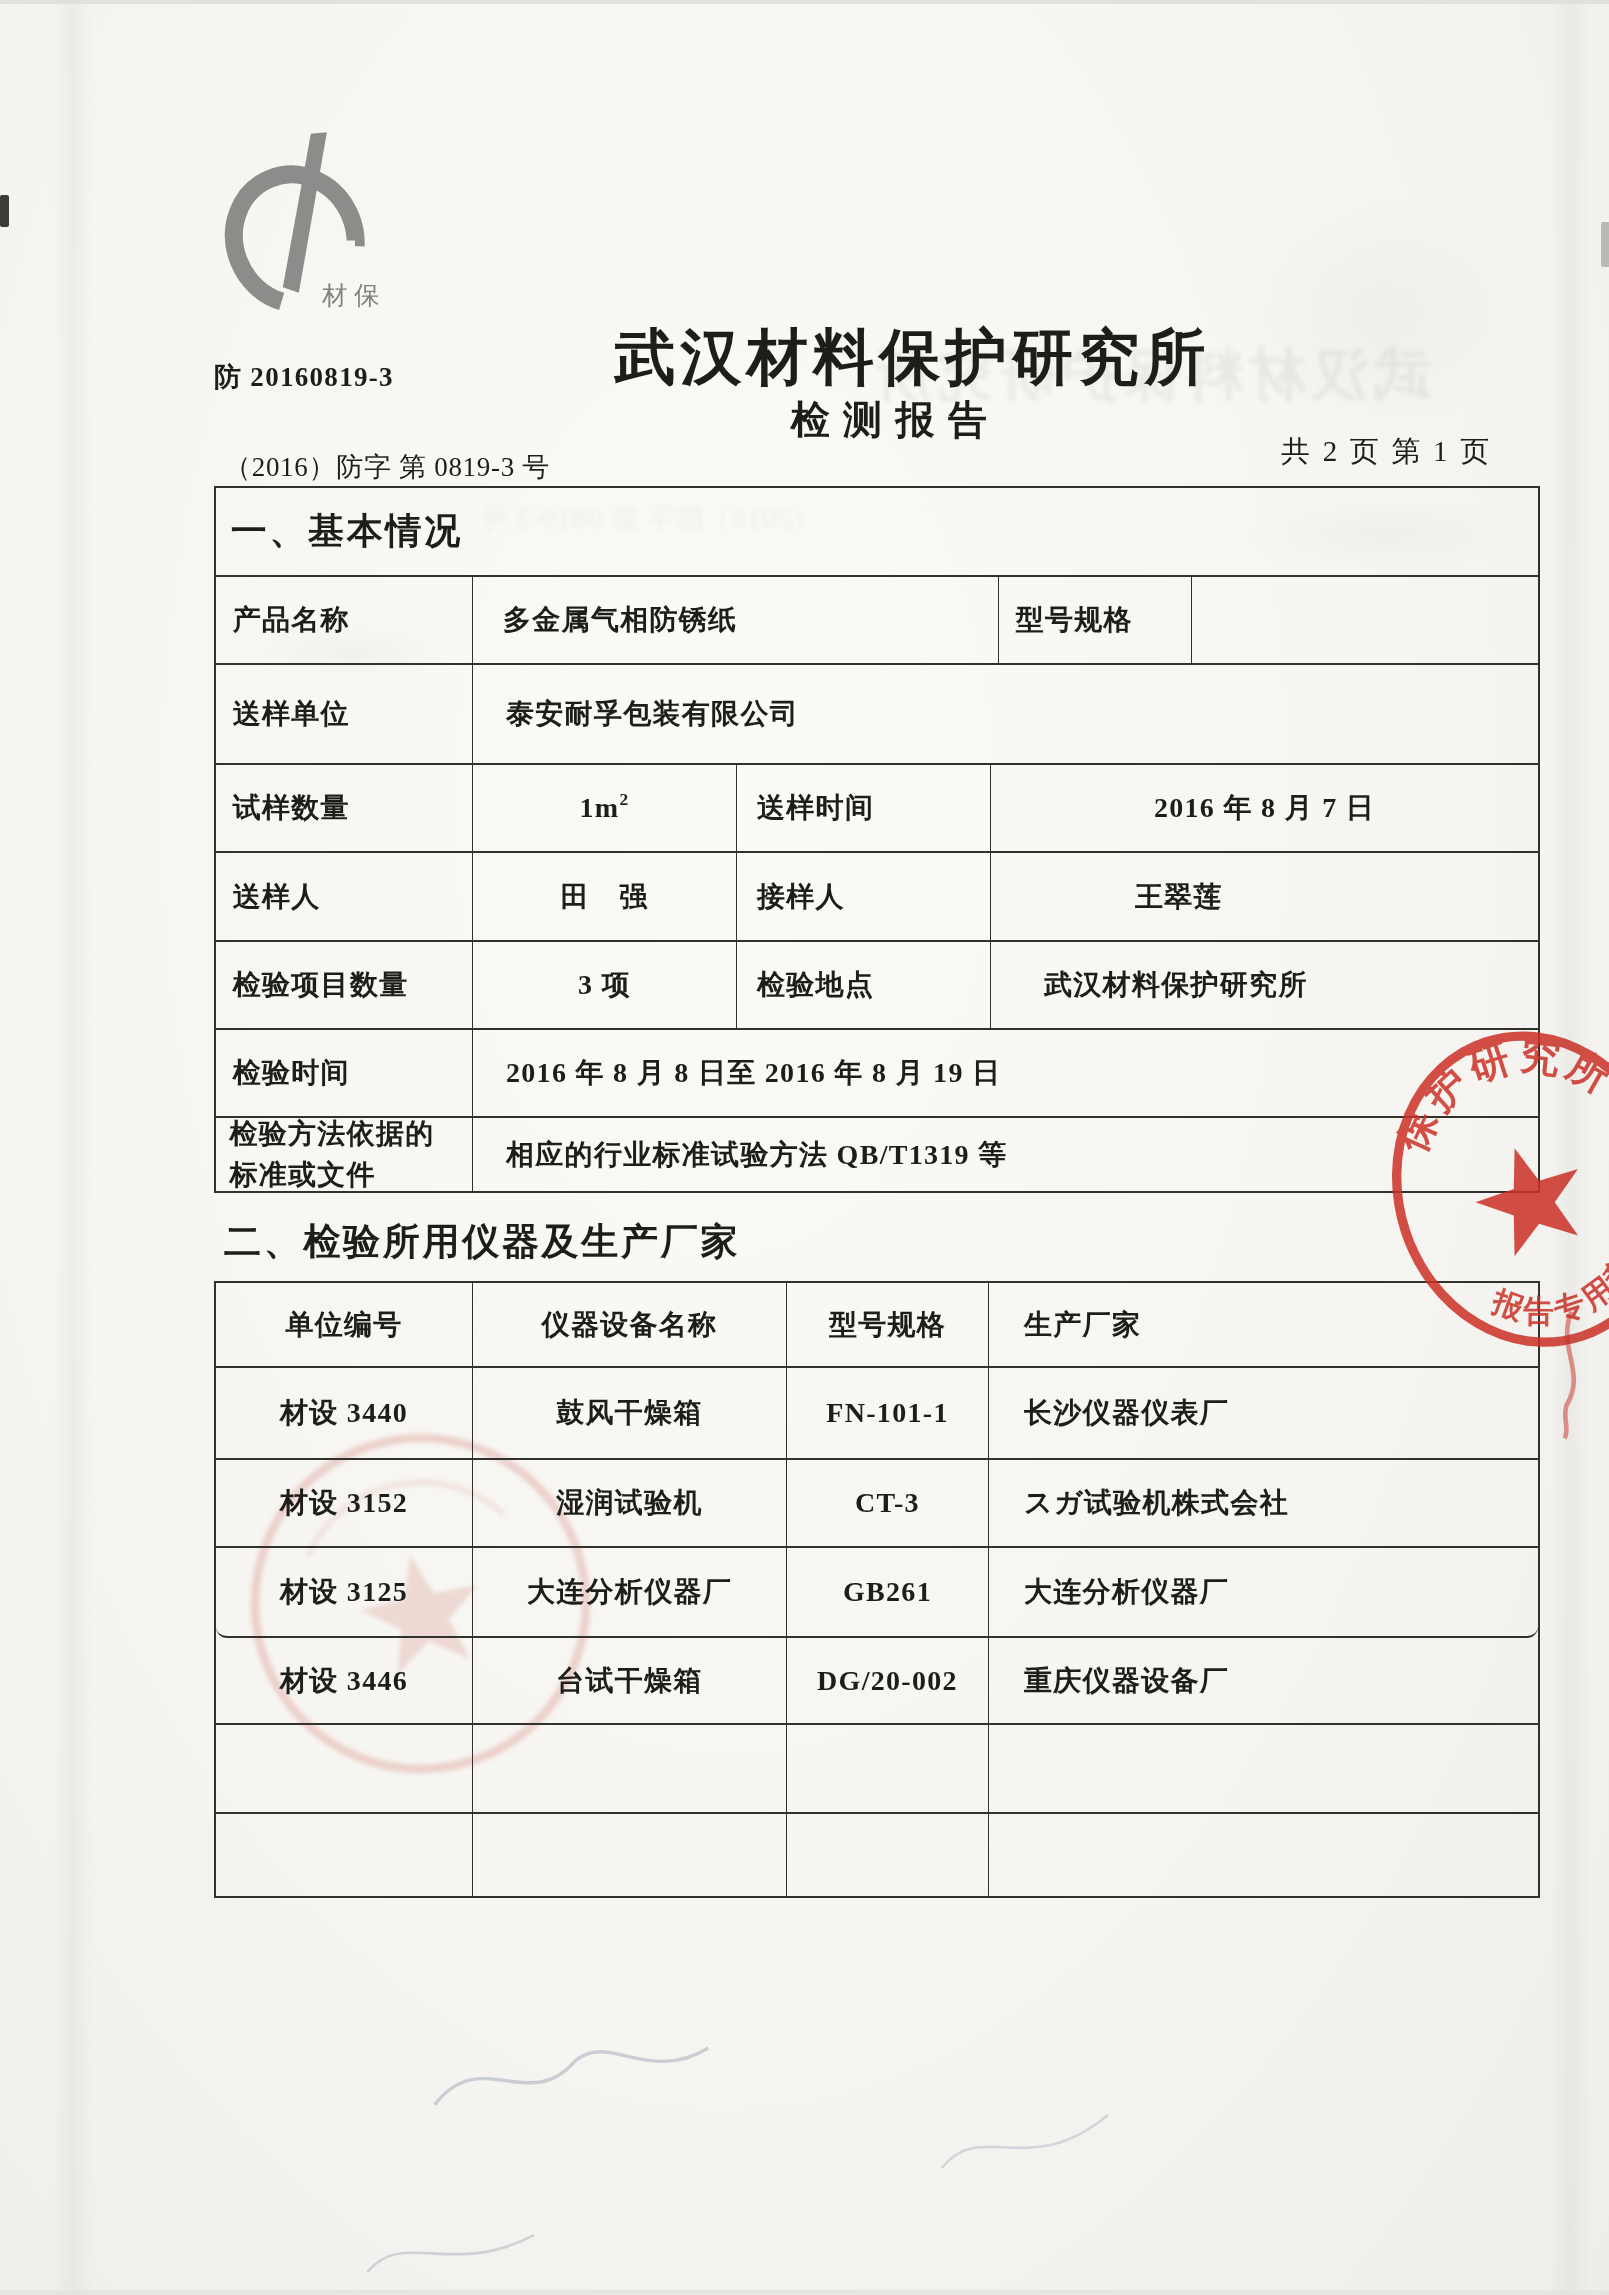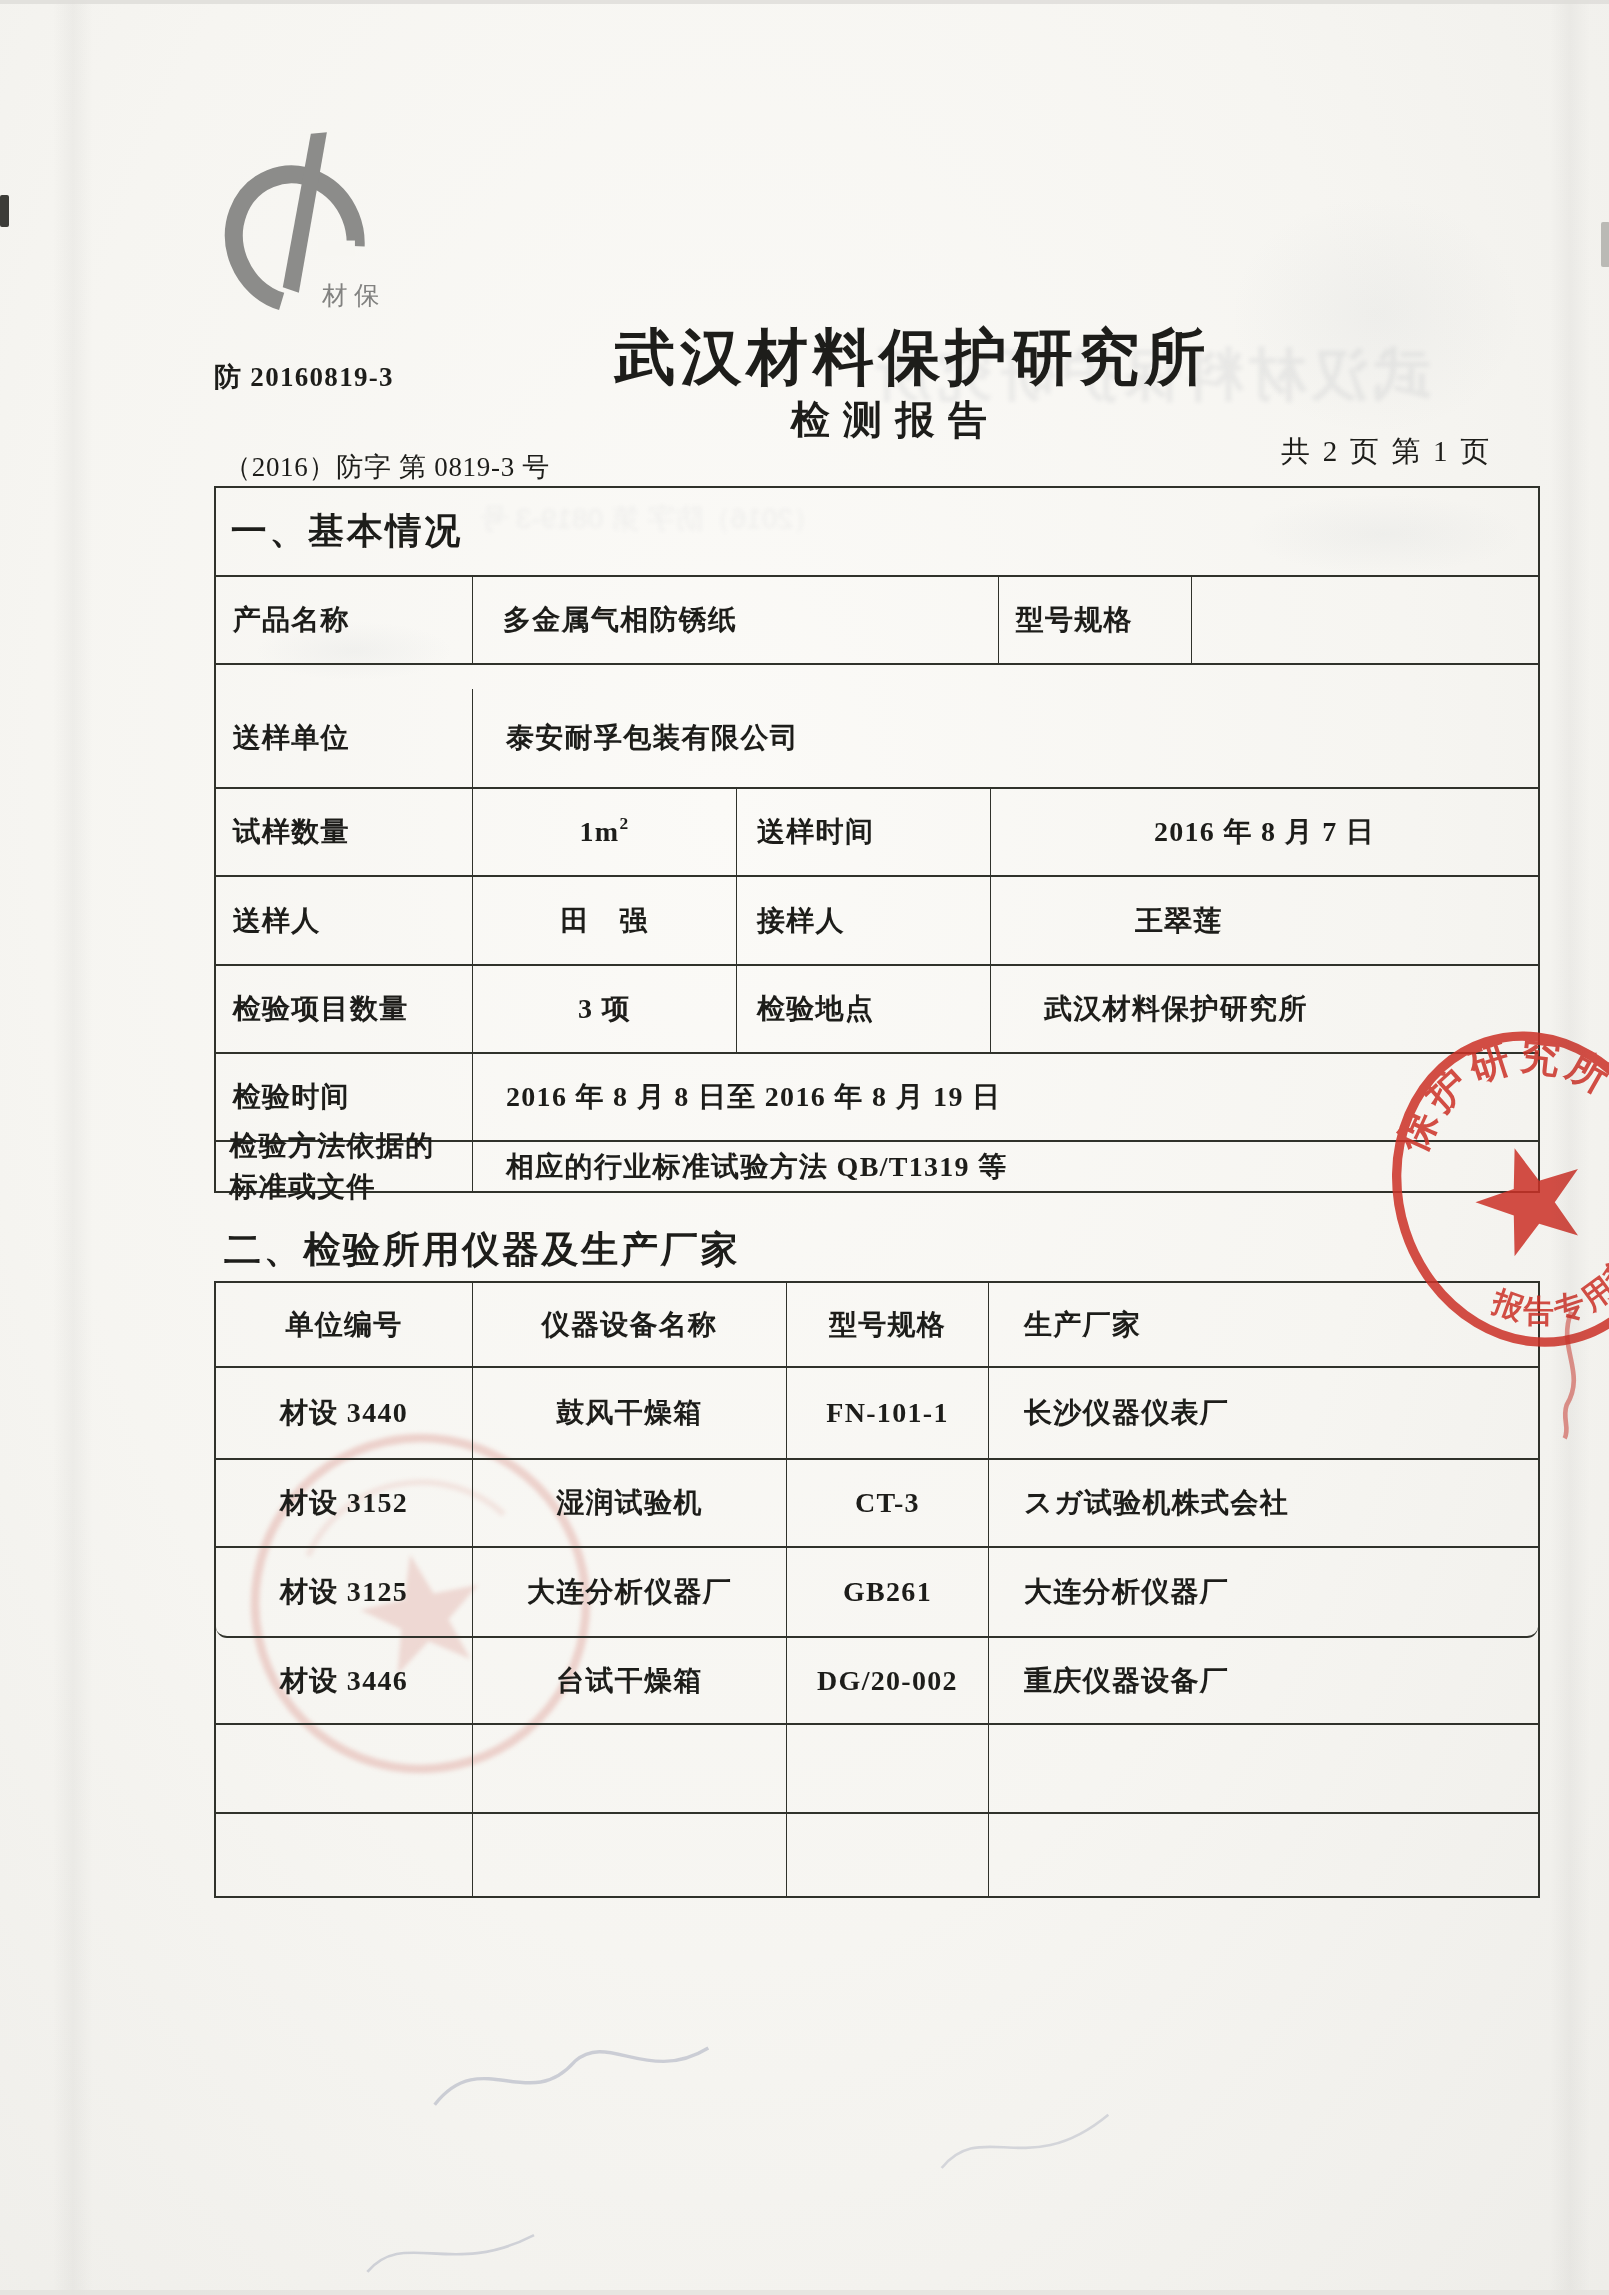--- a/index.html
+++ b/index.html
@@ -24,21 +24,21 @@
   .report-subtitle{left:428px;top:400px;width:935px;text-align:center;font-size:39px;font-weight:800;
     letter-spacing:13.4px;font-family:"Liberation Sans","DejaVu Sans",sans-serif;line-height:1;}
   .ref-number{left:224px;top:449px;font-size:27px;letter-spacing:0.7px;}
   .page-indicator{left:1281px;top:432px;font-size:29px;letter-spacing:2.7px;}
   .logo-caption{left:322px;top:279px;font-size:25.4px;color:#828280;letter-spacing:6.7px;
     font-family:"Liberation Sans","DejaVu Sans",sans-serif;}
   
   .h-box{left:214px;top:486px;width:1326px;height:91px;border:2px solid var(--line);
     box-sizing:border-box;display:flex;align-items:center;padding-left:14.7px;}
   .h-text{font-size:36px;font-weight:bold;letter-spacing:2.7px;}
-  .h2-text{left:224px;top:1217px;font-size:37px;font-weight:bold;letter-spacing:2.7px;margin-top:8px;}
+  .h2-text{left:224px;top:1217px;font-size:37px;font-weight:bold;letter-spacing:2.7px;}
   
   .t{border:2px solid var(--line);box-sizing:border-box;display:flex;flex-direction:column;}
   .t1{left:214px;top:575px;width:1326px;height:618px;}
   .t2{left:214px;top:1281px;width:1326px;height:617px;}
   .tr{display:flex;border-bottom:2px solid var(--line);box-sizing:border-box;min-height:0;}
   .tr.last{border-bottom:none;flex:1;}
   .td{border-right:1.3px solid var(--line);box-sizing:border-box;display:flex;align-items:center;
     font-size:28px;white-space:nowrap;letter-spacing:1.3px;font-weight:bold;}
   .td.end{border-right:none;flex:1;}
   .lbl{width:257px;padding-left:16.7px;}
@@ -98,21 +98,21 @@
     <span class="h-text">一、基本情况</span>
   </div>
 
   <div class="abs t t1">
     <div class="tr" style="height:88px;">
       <div class="td lbl">产品名称</div>
       <div class="td" style="width:526px;padding-left:30px;">多金属气相防锈纸</div>
       <div class="td" style="width:193px;padding-left:16.7px;">型号规格</div>
       <div class="td end"></div>
     </div>
-    <div class="tr" style="height:100px;margin-top:24px;">
+    <div class="tr" style="height:100px;">
       <div class="td lbl">送样单位</div>
       <div class="td end pad">泰安耐孚包装有限公司</div>
     </div>
     <div class="tr" style="height:88px;">
       <div class="td lbl">试样数量</div>
       <div class="td ctr" style="width:264px;">
         <span>1m</span>
           <span class="sup">2</span>
       </div>
       <div class="td" style="width:254px;padding-left:20px;">送样时间</div>

